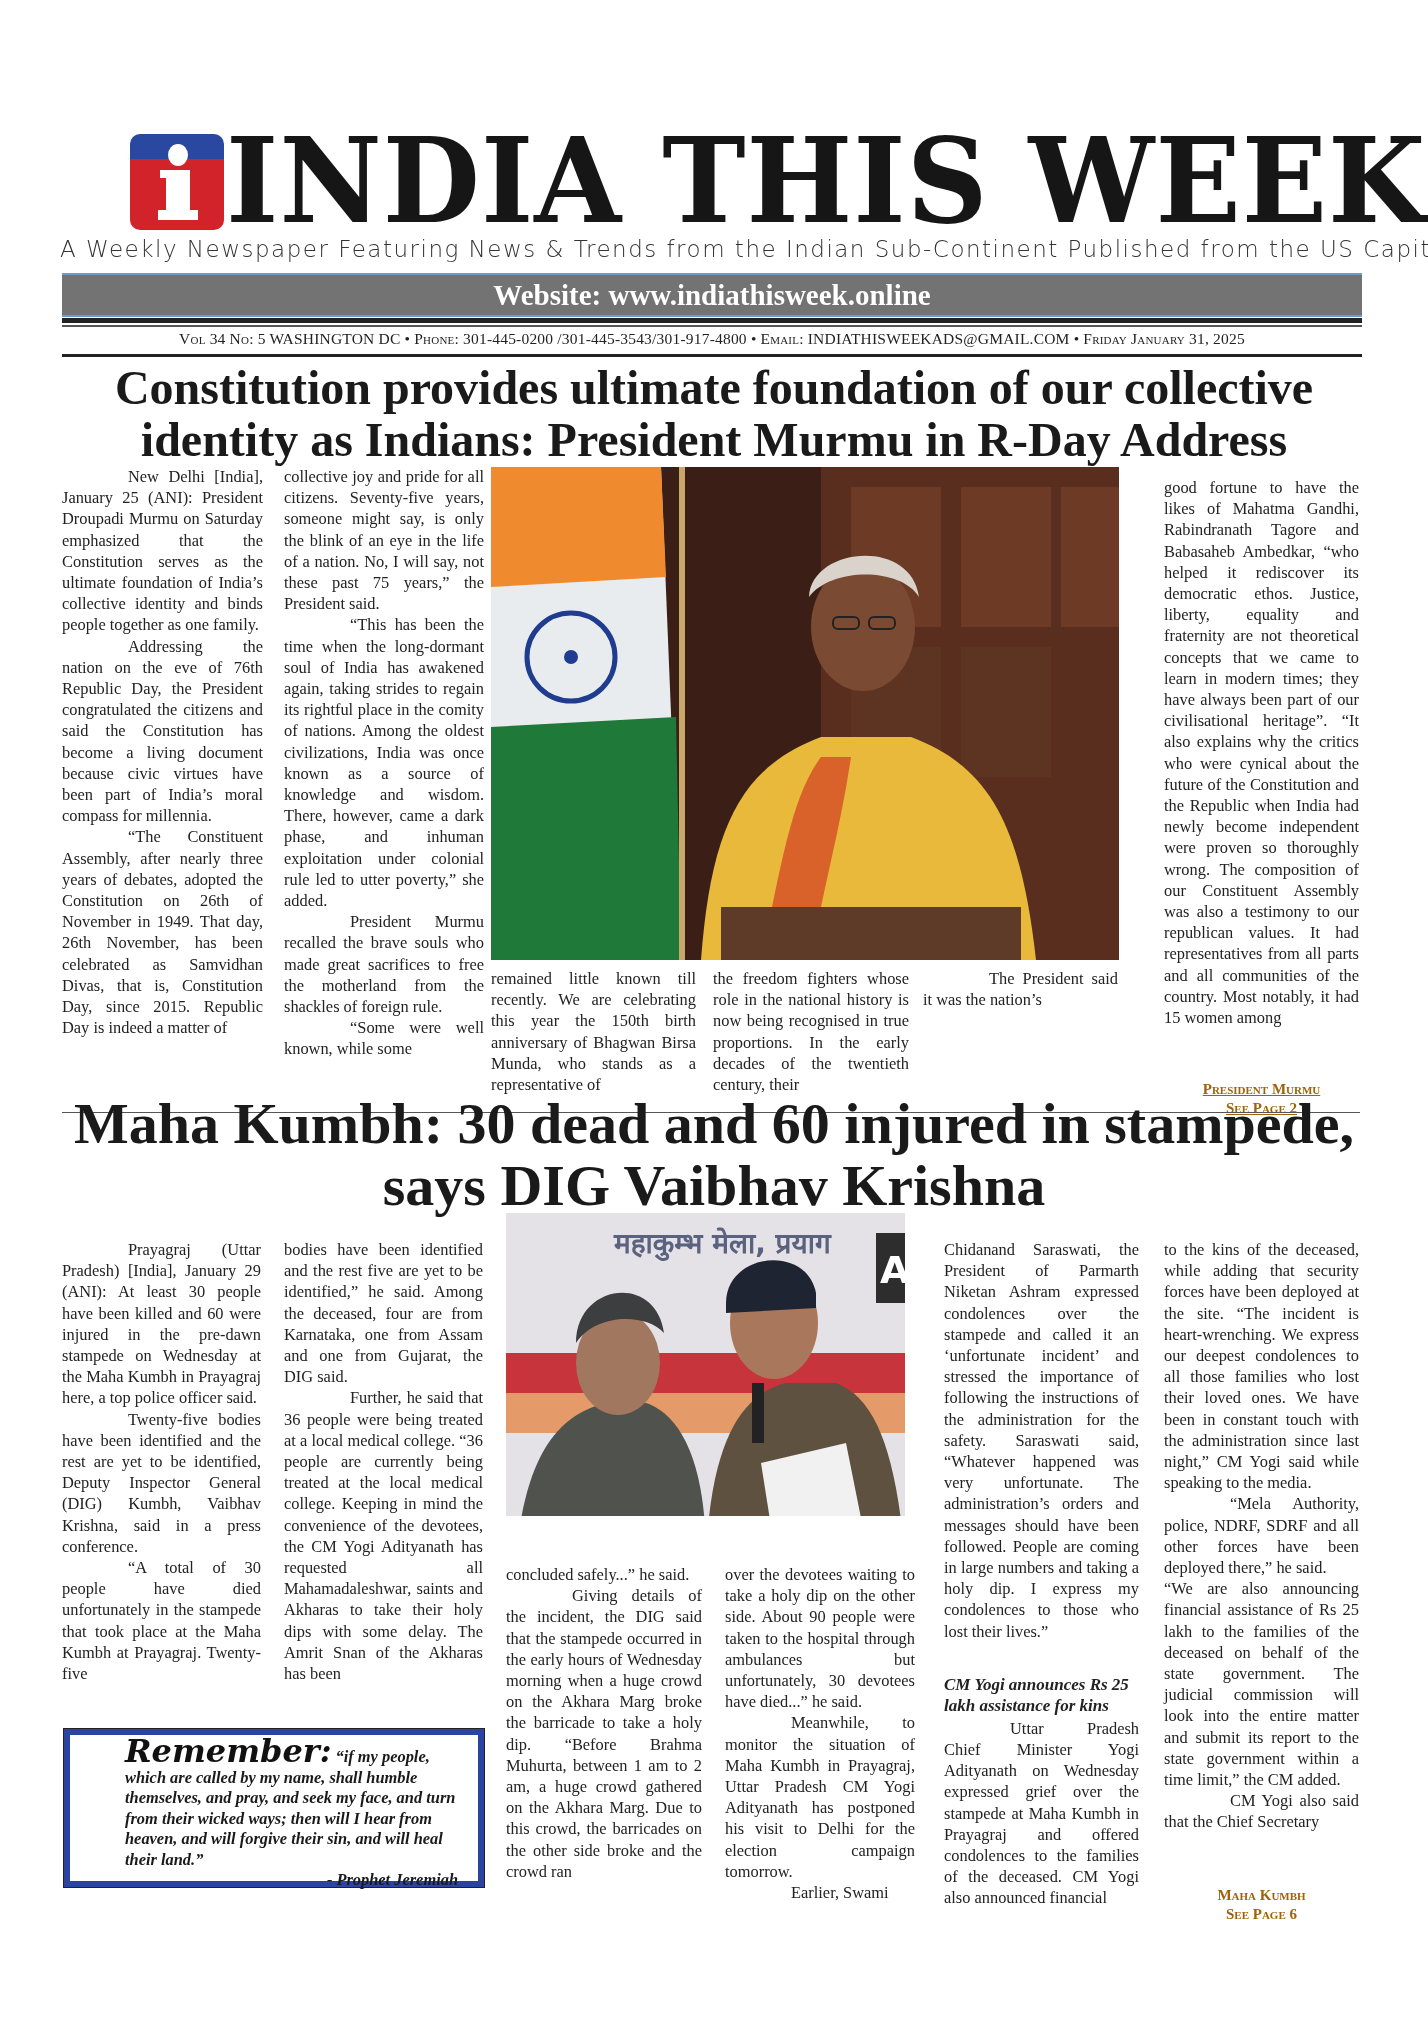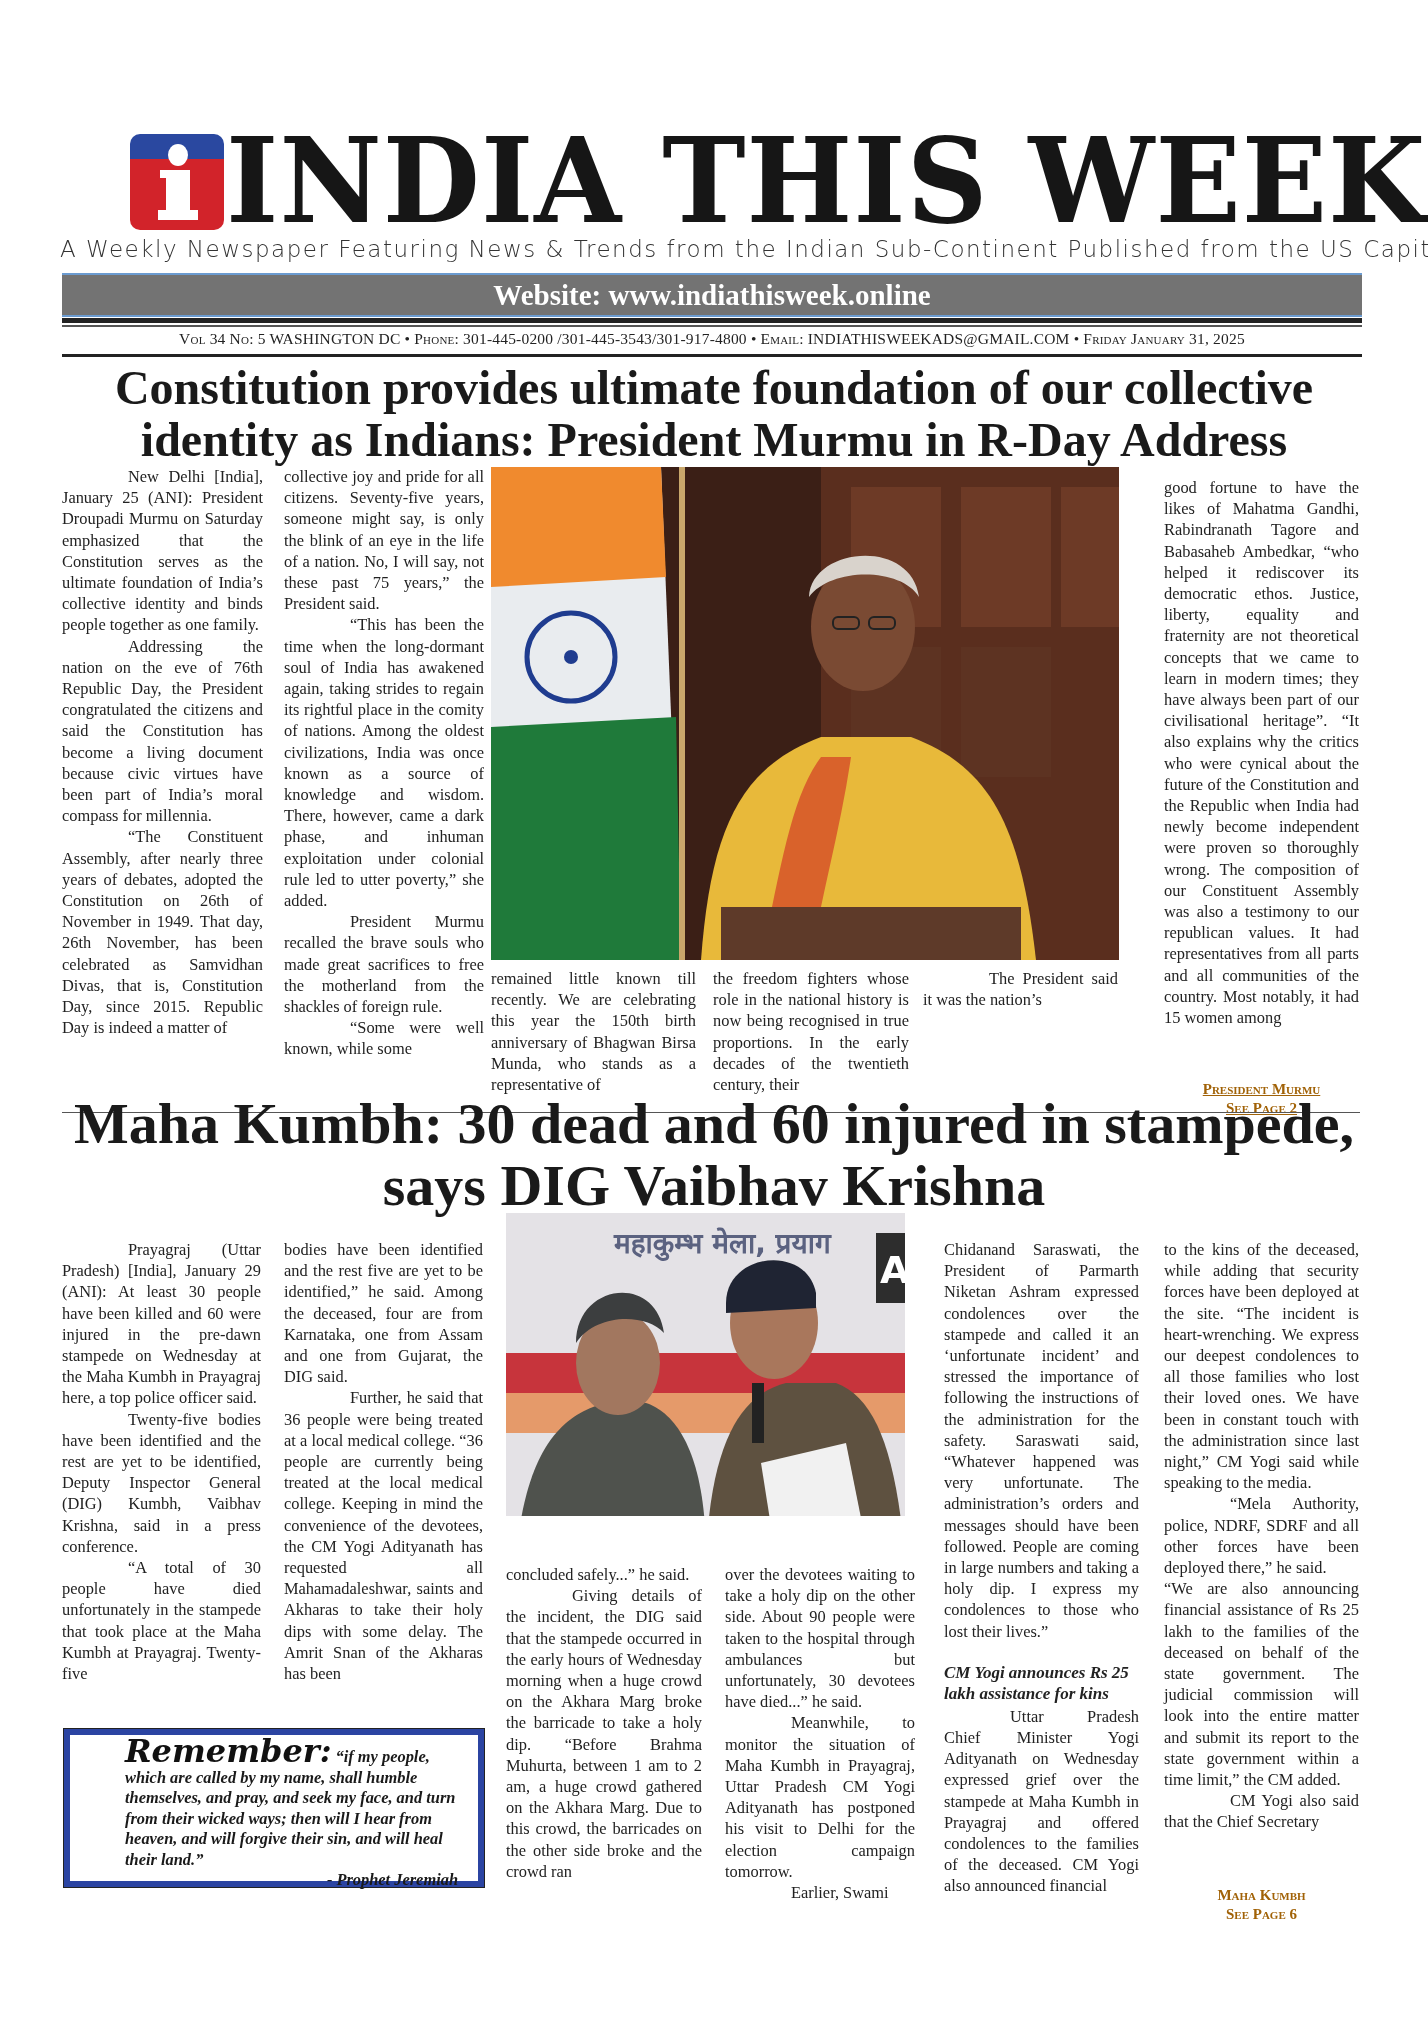--- a/index.html
+++ b/index.html
@@ -166,21 +166,21 @@
   <p class="noindent">concluded safely...” he said.</p>
   <p>Giving details of the incident, the DIG said that the stampede occurred in the early hours of Wednesday morning when a huge crowd on the Akhara Marg broke the barricade to take a holy dip. “Before Brahma Muhurta, between 1 am to 2 am, a huge crowd gathered on the Akhara Marg. Due to this crowd, the barricades on the other side broke and the crowd ran</p>
 </div>
 <div class="abs col" style="left:725px; top:1564px; width:190px;">
   <p class="noindent">over the devotees waiting to take a holy dip on the other side. About 90 people were taken to the hospital through ambulances but unfortunately, 30 devotees have died...” he said.</p>
   <p>Meanwhile, to monitor the situation of Maha Kumbh in Prayagraj, Uttar Pradesh CM Yogi Adityanath has postponed his visit to Delhi for the election campaign tomorrow.</p>
   <p>Earlier, Swami</p>
 </div>
 <div class="abs col" style="left:944px; top:1239px; width:195px;">
   <p class="noindent">Chidanand Saraswati, the President of Parmarth Niketan Ashram expressed condolences over the stampede and called it an ‘unfortunate incident’ and stressed the importance of following the instructions of the administration for the safety.  Saraswati said, “Whatever happened was very unfortunate. The administration’s orders and messages should have been followed. People are coming in large numbers and taking a holy dip. I express my condolences to those who lost their lives.”</p>
-  <p class="sub" style="margin-top:20px">CM Yogi announces Rs 25 lakh assistance for kins</p>
+  <p class="sub" style="margin-top:32px">CM Yogi announces Rs 25 lakh assistance for kins</p>
   <p>Uttar Pradesh Chief Minister Yogi Adityanath on Wednesday expressed grief over the stampede at Maha Kumbh in Prayagraj and offered condolences to the families of the deceased. CM Yogi also announced financial</p>
 </div>
 <div class="abs col" style="left:1164px; top:1239px; width:195px;">
   <p class="noindent">to the kins of the deceased, while adding that security forces have been deployed at the site. “The incident is heart-wrenching. We express our deepest condolences to all those families who lost their loved ones. We have been in constant touch with the administration since last night,” CM Yogi said while speaking to the media.</p>
   <p>“Mela Authority, police, NDRF, SDRF and all other forces have been deployed there,” he said.</p>
   <p class="noindent">“We are also announcing financial assistance of Rs 25 lakh to the families of the deceased on behalf of the state government. The judicial commission will look into the entire matter and submit its report to the state government within a time limit,” the CM added.</p>
   <p>CM Yogi also said that the Chief Secretary</p>
 </div>
 <div class="abs jump" style="left:1164px; top:1886px; width:195px;">
   <div>Maha Kumbh</div>

